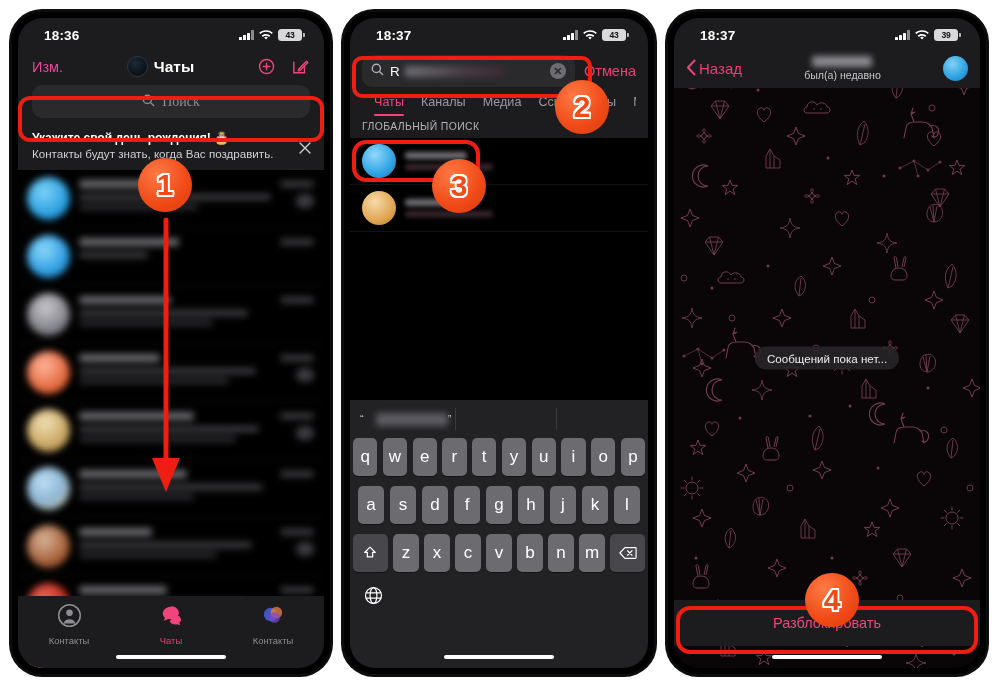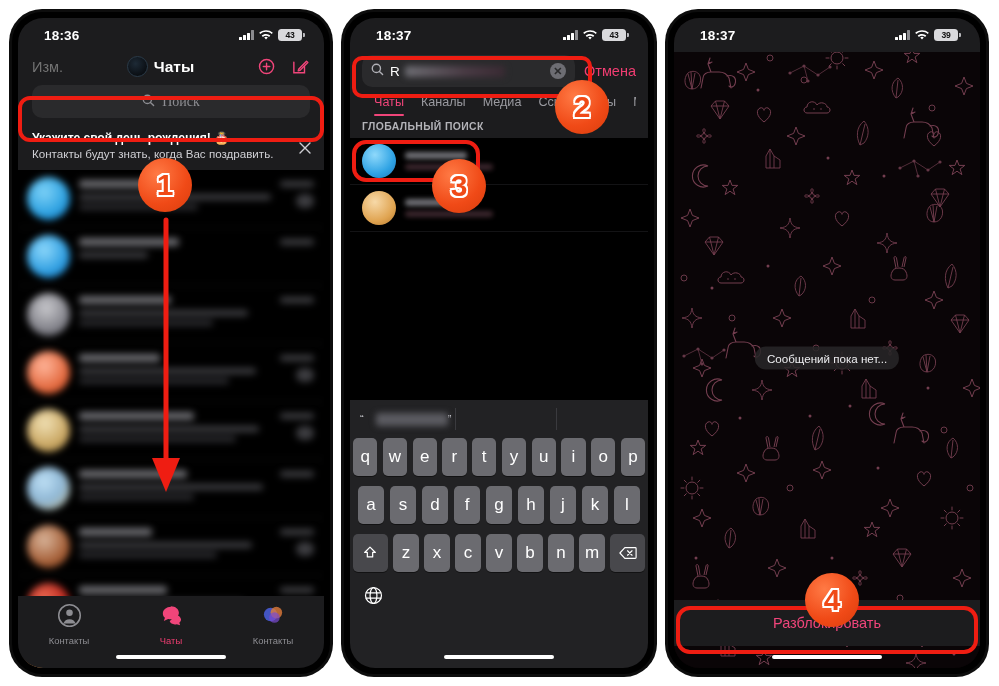--- a/index.html
+++ b/index.html
@@ -53,21 +53,21 @@
   .batt::after {
     content: ''; position: absolute; right: -3px; top: 4px;
     width: 1.8px; height: 4.5px; background: #b9b9bd; border-radius: 0 1px 1px 0;
   }
 
   
   .navbar1 {
     background: #1c1c1e; padding: 4px 14px 8px;
     display: flex; align-items: center; justify-content: space-between;
   }
-  .nav-left { font-size: 14.5px; color: #737373; }
+  .nav-left { font-size: 14.5px; color: #ec4899; }
   .nav-mid { display: flex; align-items: center; gap: 6px; }
   .nav-avatar {
     width: 21px; height: 21px; border-radius: 50%;
     background: radial-gradient(circle at 40% 35%, #1d2a36, #0b0f14 70%);
     border: 1px solid #2a3a48;
   }
   .nav-title { font-size: 15.5px; font-weight: 700; color: #fff; }
   .nav-right { display: flex; align-items: center; gap: 14px; }
   .nav-right svg { display: block; }
 
@@ -137,21 +137,21 @@
 
   .segs { display: flex; gap: 17px; padding: 8px 12px 0; overflow: hidden; }
   .seg { font-size: 12.6px; color: #9a9aa0; white-space: nowrap; position: relative; padding-bottom: 7px; }
   .seg.active { color: #f0457a; }
   .seg.active::after {
     content: ''; position: absolute; left: 0; right: 0; bottom: 0;
     height: 2.4px; background: #f0457a; border-radius: 2px;
   }
   .sect-head {
     background: #1c1c1e; color: #b3b3b8; font-size: 10.4px;
-    letter-spacing: .4px; padding: 5px 12px 6px; font-weight: bold;
+    letter-spacing: .4px; padding: 5px 12px 6px;
   }
   .res-list { background: #000; }
   .resrow { display: flex; align-items: center; gap: 9px; padding: 6px 12px; border-bottom: .5px solid #131315; }
   .res-av { width: 34px; height: 34px; border-radius: 50%; flex: none; }
   .res-body { flex: 1; }
   .res-n { height: 7px; width: 62px; border-radius: 3px; background: #8d8d94; opacity: .8; filter: blur(2.6px); margin-bottom: 5px; }
   .res-u { height: 6px; width: 88px; border-radius: 3px; background: #4a3038; opacity: .85; filter: blur(2.6px); }
 
   
   .kb { position: absolute; left: 0; right: 0; bottom: 0; height: 268px; background: #222224; }
@@ -774,20 +774,35 @@
               <svg width="14" height="11" viewBox="0 0 16 12">
                   <path d="M8 10.6l2-2.3a3 3 0 00-4 0l2 2.3zM8 6.2c1.3 0 2.6.5 3.6 1.4l1.3-1.5A7.3 7.3 0 008 4.3c-1.9 0-3.6.7-4.9 1.8l1.3 1.5A5.4 5.4 0 018 6.2zM8 1.7c2.5 0 4.8 1 6.6 2.5l1.2-1.4A11.7 11.7 0 008 0C5 0 2.2 1 .2 2.8l1.2 1.4A9.7 9.7 0 018 1.7z" fill="#fff"></path>
                 </svg>
             </div>
             <div class="batt">
               <span>39</span>
             </div>
           </div>
         </div>
 
+        <div class="chat-nav">
+          <div class="back">
+            <span>
+              <svg width="11" height="17" viewBox="0 0 11 17">
+                  <path d="M8.5 1.6L2 8.5l6.5 6.9" fill="none" stroke="#f0457a" stroke-width="2.1" stroke-linecap="round" stroke-linejoin="round"></path>
+                </svg>
+            </span>
+            <span>Назад</span>
+          </div>
+          <div class="chat-mid">
+            <div class="chat-name-blur"></div>
+            <div class="chat-status">был(а) недавно</div>
+          </div>
+          <div class="chat-av"></div>
+        </div>
       </div>
 
       <div class="nomsg">Сообщений пока нет...</div>
 
       <div class="unblock">
         <span>Разблокировать</span>
       </div>
       <div class="homebar"></div>
     </div>
   </div>

